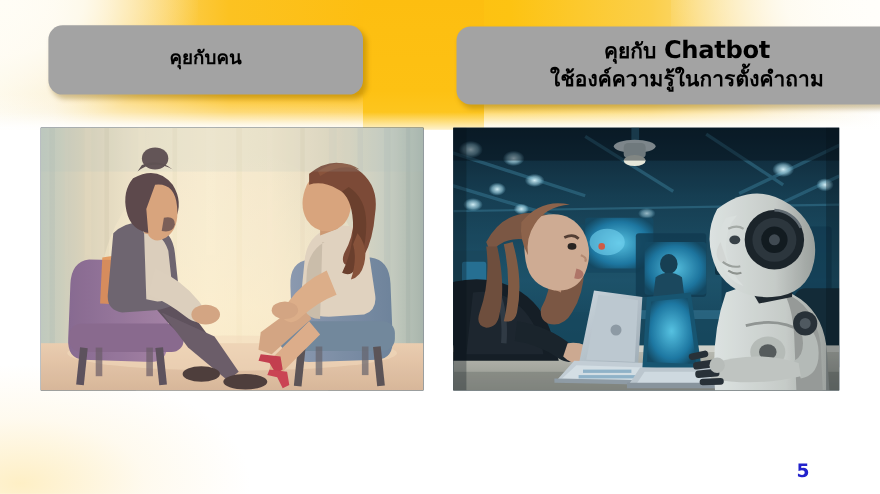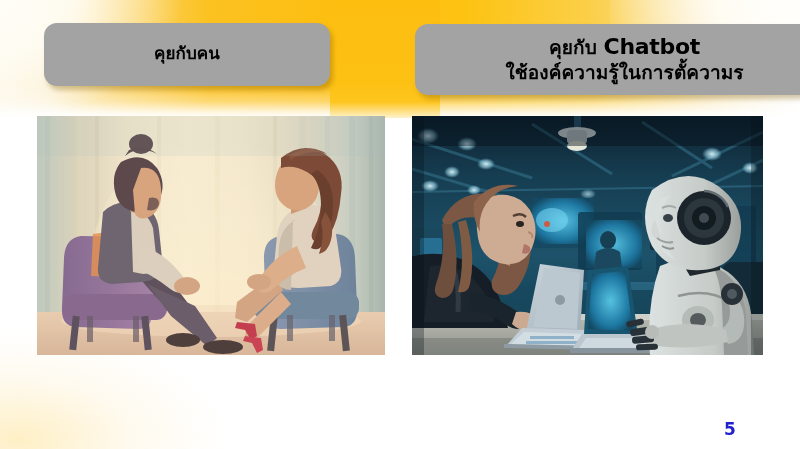--- a/index.html
+++ b/index.html
@@ -172,21 +172,21 @@
   <div class="bg-corner-tr"></div>
   <div class="bg-fade-bottom"></div>
   <div class="bg-glow-left"></div>
 
   <div class="callout callout-left">
     <div class="callout-line line1">คุยกับคน</div>
   </div>
 
   <div class="callout callout-right">
     <div class="callout-line line1"><span>คุยกับ </span><span class="brandword">Chatbot</span></div>
-    <div class="callout-line line2">ใช้องค์ความรู้ในการตั้ความร</div>
+    <div class="callout-line line2">ใช้องค์ความรู้ในการตั้งคำถาม</div>
   </div>
 
   <div class="photo photo-left">
     <svg viewBox="0 0 348 239" preserveAspectRatio="none">
       <defs>
         <linearGradient id="lbg" x1="0" y1="0" x2="1" y2="0">
           <stop offset="0%" stop-color="#b8c9c4"></stop>
           <stop offset="12%" stop-color="#d8d4c0"></stop>
           <stop offset="26%" stop-color="#efe8d2"></stop>
           <stop offset="44%" stop-color="#f6efd8"></stop>

